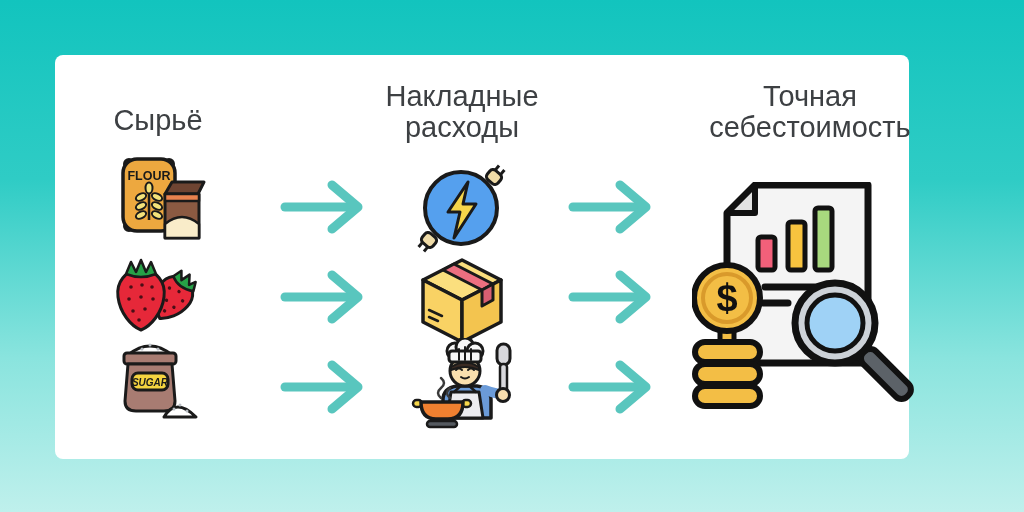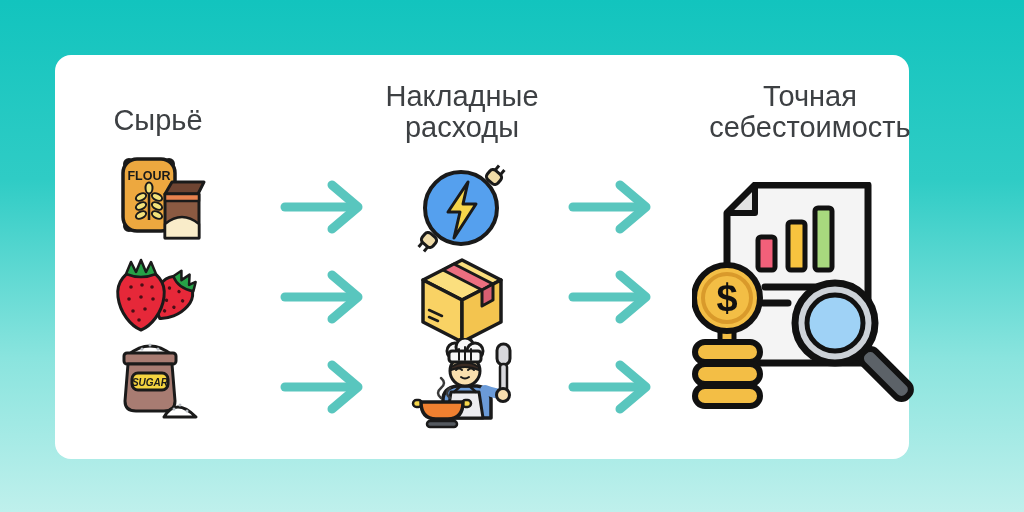--- a/index.html
+++ b/index.html
@@ -1,20 +1,20 @@
 <!DOCTYPE html>
 <html><head>
 <meta charset="utf-8">
 <style>
   html,body{margin:0;padding:0;width:1024px;height:512px;overflow:hidden;
     font-family:"Liberation Sans",sans-serif;}
   .stage{position:relative;width:1024px;height:512px;
     background:linear-gradient(180deg,#12C4BE 0%,#2FCCc5 35%,#8AE4DE 70%,#BFF0EC 100%);}
   .card{position:absolute;left:55px;top:55px;width:854px;height:404px;
-    background:#FFFFFF;border-radius:16px;}
+    background:#FFFFFF;border-radius:8px;}
   .label{position:absolute;color:#3D4043;font-size:29px;line-height:31px;text-align:center;}
   .label-raw{left:3px;top:50px;width:200px;}
   .label-overhead{left:307px;top:26px;width:200px;}
   .label-result{left:625px;top:26px;width:260px;}
   .icon{position:absolute;}
   .arrow{position:absolute;width:90px;height:60px;}
   svg{display:block;}
 </style>
 </head>
 <body>

